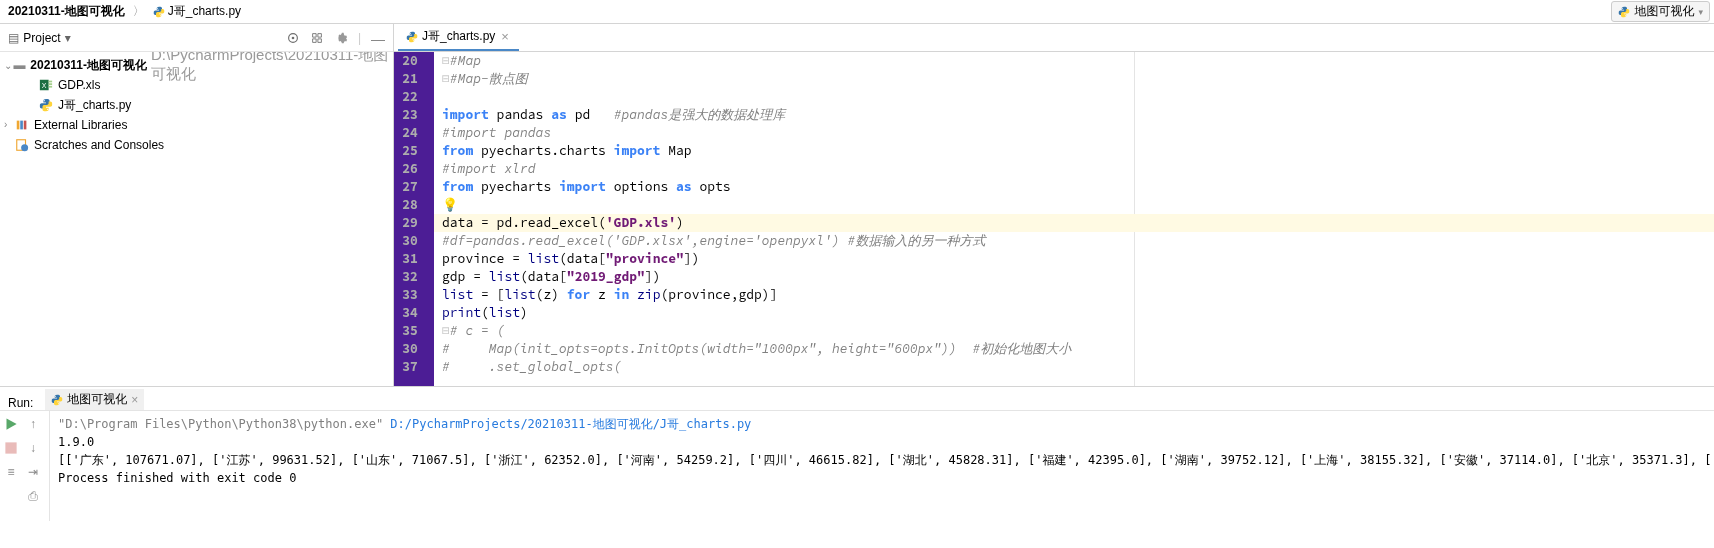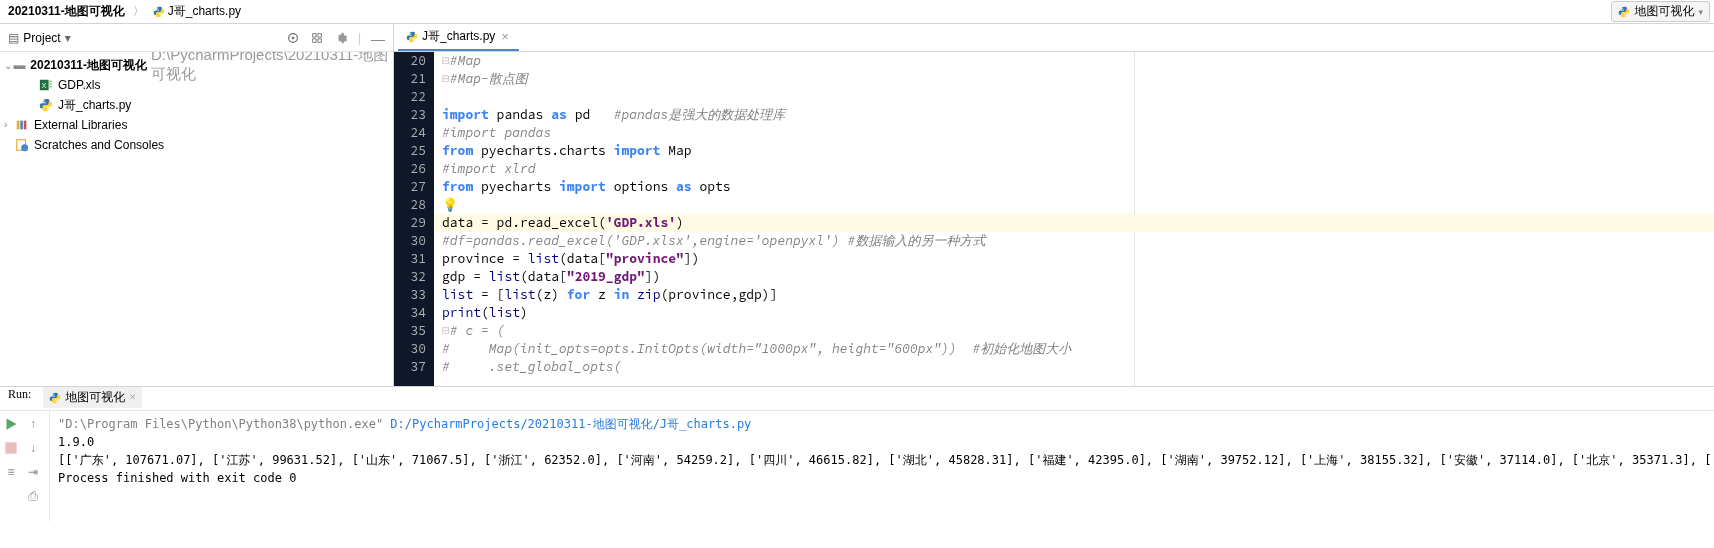--- a/index.html
+++ b/index.html
@@ -35,35 +35,35 @@
     .tree-path { color: #999; margin-left: 4px; font-size: 15px; }
     .excel-icon { width: 14px; height: 14px; }
     
     .editor-panel { flex: 1; display: flex; flex-direction: column; }
     .editor-tabs { display: flex; height: 28px; border-bottom: 1px solid #d4d4d4; align-items: center; padding-left: 4px; }
     .editor-tab { display: flex; align-items: center; gap: 4px; padding: 4px 8px; border-bottom: 2px solid transparent; cursor: pointer; }
     .editor-tab.active { border-bottom: 2px solid #4a88c7; }
     .tab-close { color: #999; font-size: 13px; cursor: pointer; padding: 0 2px; }
     
     .editor-body { flex: 1; display: flex; overflow: hidden; font-family: "Source Code Pro", Consolas, monospace; font-size: 13px; }
-    .gutter { width: 40px; text-align: right; color: #adadad; padding-right: 8px; background: #0f172a; user-select: none; }
+    .gutter { width: 40px; text-align: center; color: #adadad; padding-right: 8px; background: #4c1d95; user-select: none; font-weight: bold; }
     .gutter div { height: 18px; line-height: 18px; }
     .code-area { flex: 1; position: relative; }
     .code-line { height: 18px; line-height: 18px; white-space: pre; padding-left: 8px; position: relative; }
     .code-line.highlighted { background: #fffae3; }
     .right-margin { position: absolute; left: 700px; top: 0; bottom: 0; width: 1px; background: #e4e4e4; }
     
     .kw { color: #3b82f6; font-weight: bold; }
     .str { color: #701a75; font-weight: bold; }
     .comment { color: #808080; font-style: italic; }
     .builtin { color: #000080; }
     .bulb { color: #f0a732; }
     
     .run-panel { border-top: 1px solid #d4d4d4; }
-    .run-header { display: flex; align-items: flex-start; height: 24px; padding: 0 8px; border-bottom: 1px solid #e4e4e4; font-family: Liberation Serif, serif; }
+    .run-header { display: flex; align-items: flex-end; height: 24px; padding: 0 8px; border-bottom: 1px solid #e4e4e4; }
     .run-label { margin-right: 12px; }
     .run-tab { display: flex; align-items: center; gap: 4px; padding: 2px 6px; background: #f0f0f0; }
     .run-tab-close { color: #999; cursor: pointer; }
     
     .run-body { display: flex; height: 110px; }
     .run-toolbar { width: 50px; display: flex; flex-direction: column; padding: 4px 2px; gap: 6px; border-right: 1px solid #e4e4e4; }
     .run-tool-row { display: flex; gap: 4px; }
     .run-tool-icon { width: 18px; height: 18px; cursor: pointer; display: flex; align-items: center; justify-content: center; }
     .play-icon { color: #59a869; }
     .arrow-icon { color: #888; }

